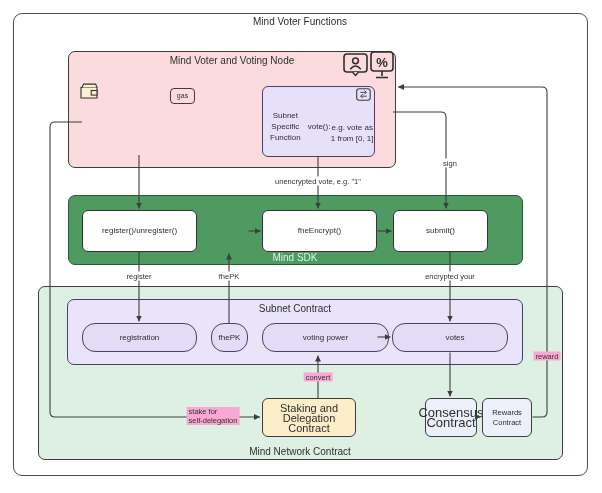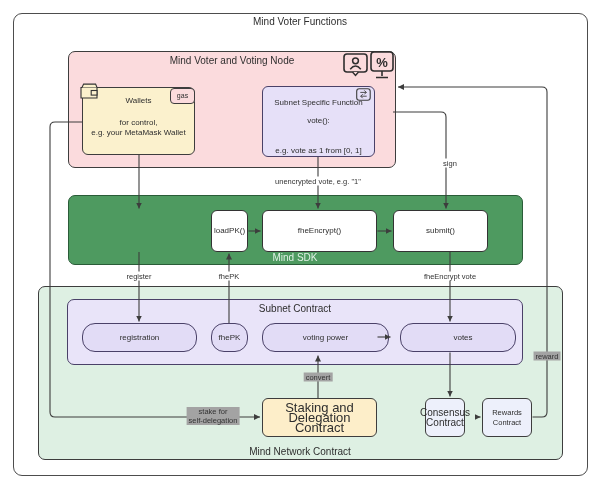--- a/index.html
+++ b/index.html
@@ -12,47 +12,47 @@
     position:absolute;box-sizing:border-box;border-radius:6px;
     display:flex;align-items:center;justify-content:center;text-align:center;
     font-size:8px;line-height:10px;color:#2e2e2e;
   }
   .lbl{
     position:absolute;transform:translate(-50%,-50%);white-space:nowrap;
     font-size:10px;color:#2e2e2e;z-index:6;text-align:center;line-height:9px;
   }
   .edge-lbl{
     position:absolute;transform:translate(-50%,-50%);white-space:nowrap;
-    font-size:7.5px;color:#333;z-index:6;background:#fff;padding:0 2px;text-align:center;line-height:9px;
+    font-size:7.5px;color:#333;z-index:6;background:#fff;padding:0 2px;line-height:9px;
   }
-  .edge-lbl.on-green{background:#a3a3a3;}
+  .edge-lbl.on-green{background:#f9a8d4;}
   #edges{position:absolute;left:0;top:0;z-index:5;pointer-events:none;}
   .icon{position:absolute;z-index:6;}
   
   #outer-frame{left:13px;top:13px;width:575px;height:463px;border:1.4px solid #4d4d4d;border-radius:9px;background:#fff;}
   #voter-node-box{left:68px;top:51px;width:328px;height:117px;background:#fbdbdd;border:1.2px solid #3d3d3d;}
   #sdk-box{left:68px;top:195px;width:455px;height:70px;background:#4e9a60;border:1.5px solid #2a5c38;}
   #network-box{left:38px;top:286px;width:525px;height:174px;background:#def0e3;border:1.2px solid #3d3d3d;}
   #subnet-box{left:67px;top:299px;width:456px;height:66px;background:#e9e4f9;border:1.2px solid #4a4168;}
   
   #wallets-node{left:82px;top:87px;width:113px;height:68px;background:#fbf1cd;border:1.2px solid #3d3d3d;flex-direction:column;justify-content:flex-start;padding-top:8px;}
   #gas-badge{left:170px;top:88px;width:25px;height:16px;background:#fbdbdd;border:1.1px solid #3d3d3d;border-radius:4px;font-size:7px;z-index:7;}
-  #vote-node{left:262px;top:86px;width:113px;height:71px;background:#e6e0f8;border:1.2px solid #4a4168;flex-direction:column;justify-content:space-between;padding-top:10px;line-height:11px;}
+  #vote-node{left:262px;top:86px;width:113px;height:71px;background:#e6e0f8;border:1.2px solid #4a4168;flex-direction:row;justify-content:center;padding-top:10px;line-height:11px;}
   .sdk-node{top:210px;height:42px;background:#ffffff;border:1.2px solid #333;}
   #register-node{left:82px;width:115px;}
   #loadpk-node{left:211px;width:37px;}
   #encrypt-node{left:262px;width:115px;}
   #submit-node{left:393px;width:95px;}
   .sub-node{top:323px;height:29px;background:#e2dcf6;border:1.1px solid #4a4168;border-radius:13px;}
   #registration-node{left:82px;width:115px;}
   #fhepk-node{left:211px;width:37px;}
   #votingpower-node{left:262px;width:127px;}
-  #votes-node{left:400px;width:116px;padding-left:10px;}
-  #staking-node{left:262px;top:398px;width:115px;height:39px;background:#fdeec9;border:1.2px solid #3d3d3d;font-size:13px;padding:0 2px;}
-  #consensus-node{left:425px;top:398px;width:40px;height:39px;background:#edf0fb;border:1.2px solid #3d3d3d;font-size:10px;padding:0 3px;}
+  #votes-node{left:392px;width:116px;padding-left:10px;}
+  #staking-node{left:262px;top:398px;width:94px;height:39px;background:#fdeec9;border:1.2px solid #3d3d3d;font-size:11px;padding:0 2px;}
+  #consensus-node{left:425px;top:398px;width:52px;height:39px;background:#edf0fb;border:1.2px solid #3d3d3d;font-size:13px;padding:0 3px;}
   #rewards-node{left:482px;top:398px;width:50px;height:39px;background:#edf0fb;border:1.2px solid #3d3d3d;font-size:7.5px;padding:0 6px;}
   #sdk-title{color:#dff0e4;text-align:center;}
   .mt12{margin-top:12px;}
   .mt13{margin-top:13px;}
 </style>
 </head>
 <body>
 
 <div id="canvas">
 
@@ -61,25 +61,20 @@
   <div class="cbox" id="sdk-box"></div>
   <div class="cbox" id="network-box"></div>
   <div class="cbox" id="subnet-box"></div>
 
   <div class="lbl" style="left:300px;top:21px">Mind Voter Functions</div>
   <div class="lbl" style="left:232px;top:60px">Mind Voter and Voting Node</div>
   <div class="lbl" id="sdk-title" style="left:295px;top:257px">Mind SDK</div>
   <div class="lbl" style="left:295px;top:308px">Subnet Contract</div>
   <div class="lbl" style="left:300px;top:451px">Mind Network Contract</div>
 
-  <div class="node" id="wallets-node">
-    <span>Wallets</span>
-    <span class="mt12">for control,</span>
-    <span>e.g. your MetaMask Wallet</span>
-  </div>
   <div class="node" id="gas-badge">
     <span>gas</span>
   </div>
   <svg class="icon" style="left:79px;top:82px" width="21" height="18" viewBox="0 0 21 18">
     <path d="M2,5.5 h16 v10.5 h-16 z" fill="#fbf1cd" stroke="#333" stroke-width="1.1"></path>
     <path d="M3,5.5 l1.6-3.4 h12 l1.4,3.4" fill="#fbf1cd" stroke="#333" stroke-width="1.1"></path>
     <rect x="12.2" y="8.5" width="5.8" height="4.6" fill="#fbf1cd" stroke="#333" stroke-width="1.1"></rect>
   </svg>
 
   <div class="node" id="vote-node">
@@ -98,22 +93,22 @@
     <path d="M9.5,19 l3,3.5 l3,-3.5" fill="#fbdbdd" stroke="#2e2e2e" stroke-width="1.4"></path>
     <circle cx="12.5" cy="7.8" r="2.9" fill="none" stroke="#2e2e2e" stroke-width="1.5"></circle>
     <path d="M7.2,16.2 q5.3,-6.4 10.6,0" fill="none" stroke="#2e2e2e" stroke-width="1.5"></path>
   </svg>
   <svg class="icon" style="left:370px;top:51px" width="25" height="31" viewBox="0 0 25 31">
     <rect x="1" y="1" width="22" height="19" rx="3" fill="#fbdbdd" stroke="#2e2e2e" stroke-width="1.6"></rect>
     <text x="12" y="15.5" text-anchor="middle" font-size="13" font-weight="bold" fill="#2e2e2e" font-family="Liberation Sans,sans-serif">%</text>
     <path d="M12,20 v5 M6,26.5 h12" fill="none" stroke="#2e2e2e" stroke-width="1.6"></path>
   </svg>
 
-  <div class="node sdk-node" id="loadpk-node">
-    <span>loadPK()</span>
+  <div class="node sdk-node" id="register-node">
+    <span>register()/unregister()</span>
   </div>
   <div class="node sdk-node" id="encrypt-node">
     <span>fheEncrypt()</span>
   </div>
   <div class="node sdk-node" id="submit-node">
     <span>submit()</span>
   </div>
 
   <div class="node sub-node" id="registration-node">
     <span>registration</span>
@@ -159,21 +154,21 @@
       <path d="M532.5,417 H542 Q547,417 547,412 V92 Q547,87 542,87 H398" marker-end="url(#ah)"></path>
       <path d="M82,122 H55 Q50,122 50,127 V412 Q50,417 55,417 H260" marker-end="url(#ah)"></path>
       <path d="M318,398 V355.5" marker-end="url(#ah)"></path>
     </g>
   </svg>
 
   <div class="edge-lbl" style="left:318px;top:181px">unencrypted vote, e.g. "1"</div>
   <div class="edge-lbl" style="left:450px;top:163px">sign</div>
   <div class="edge-lbl" style="left:139px;top:276px">register</div>
   <div class="edge-lbl" style="left:229px;top:276px">fhePK</div>
-  <div class="edge-lbl" style="left:450px;top:276px">fheEncrypt vote</div>
+  <div class="edge-lbl" style="left:450px;top:276px">encrypted your</div>
   <div class="edge-lbl on-green" style="left:318px;top:377px">convert</div>
   <div class="edge-lbl on-green" style="left:547px;top:356px">reward</div>
   <div class="edge-lbl on-green" style="left:213px;top:416px">
     <span>stake for</span><br>
     <span>self-delegation</span>
   </div>
 
 </div>
 
 </body></html>

